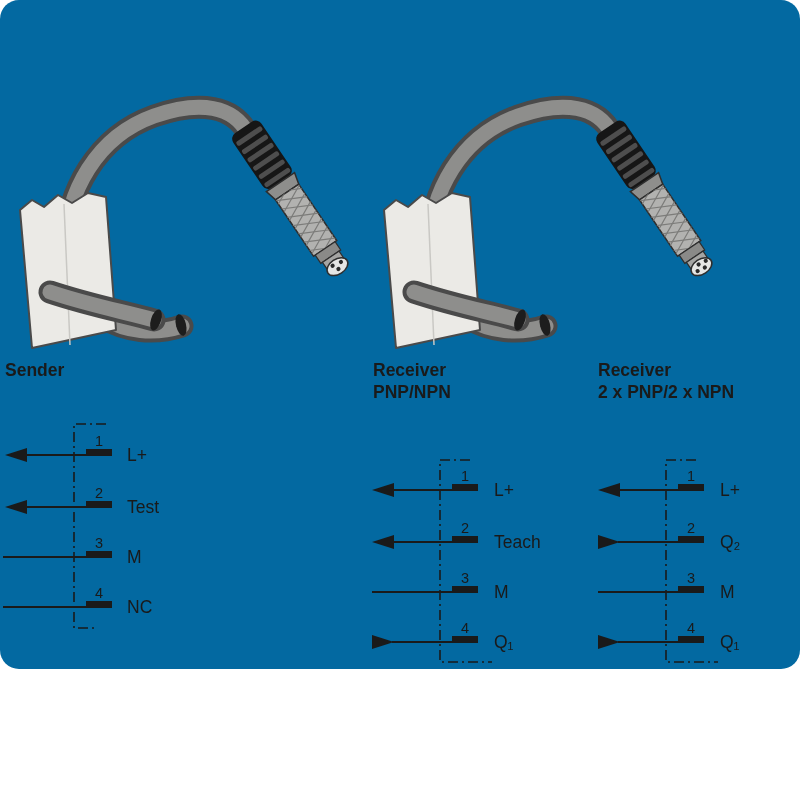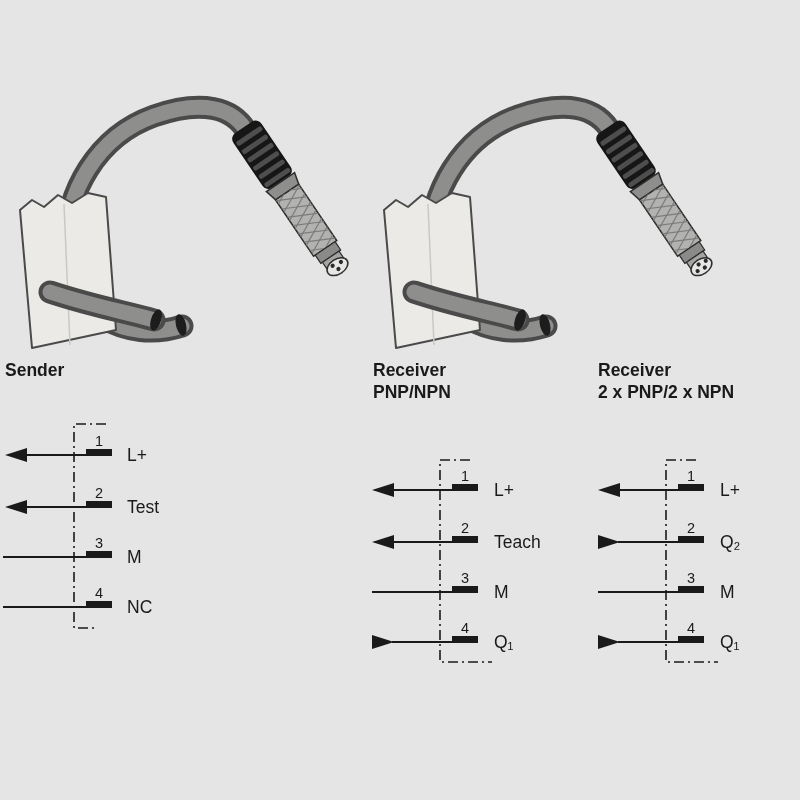--- a/index.html
+++ b/index.html
@@ -1,17 +1,17 @@
 <!DOCTYPE html>
 <html><head>
 <meta charset="utf-8">
 <style>
   html,body{margin:0;padding:0;background:#fff;}
-  .page{position:relative;width:800px;height:800px;background:#e5e5e5;overflow:hidden;
-        font-family:"Liberation Sans","DejaVu Sans",sans-serif;}
+  .page{position:relative;width:800px;height:669px;background:#0369a1;overflow:hidden;
+        font-family:"Liberation Sans","DejaVu Sans",sans-serif;border-radius:19px;}
   svg{position:absolute;left:0;}
   #illu{top:0;width:800px;height:360px;}
   #wiring{top:340px;width:800px;height:460px;}
 
   
   .wire{stroke:#1a1a1a;stroke-width:2.2;}
   .bar{fill:#1a1a1a;}
   .ink{fill:#1a1a1a;}
   .dashdot{fill:none;stroke:#1a1a1a;stroke-width:1.6;stroke-dasharray:10 4 2 4;}
   text.num{font-size:14.5px;text-anchor:middle;fill:#1a1a1a;}

